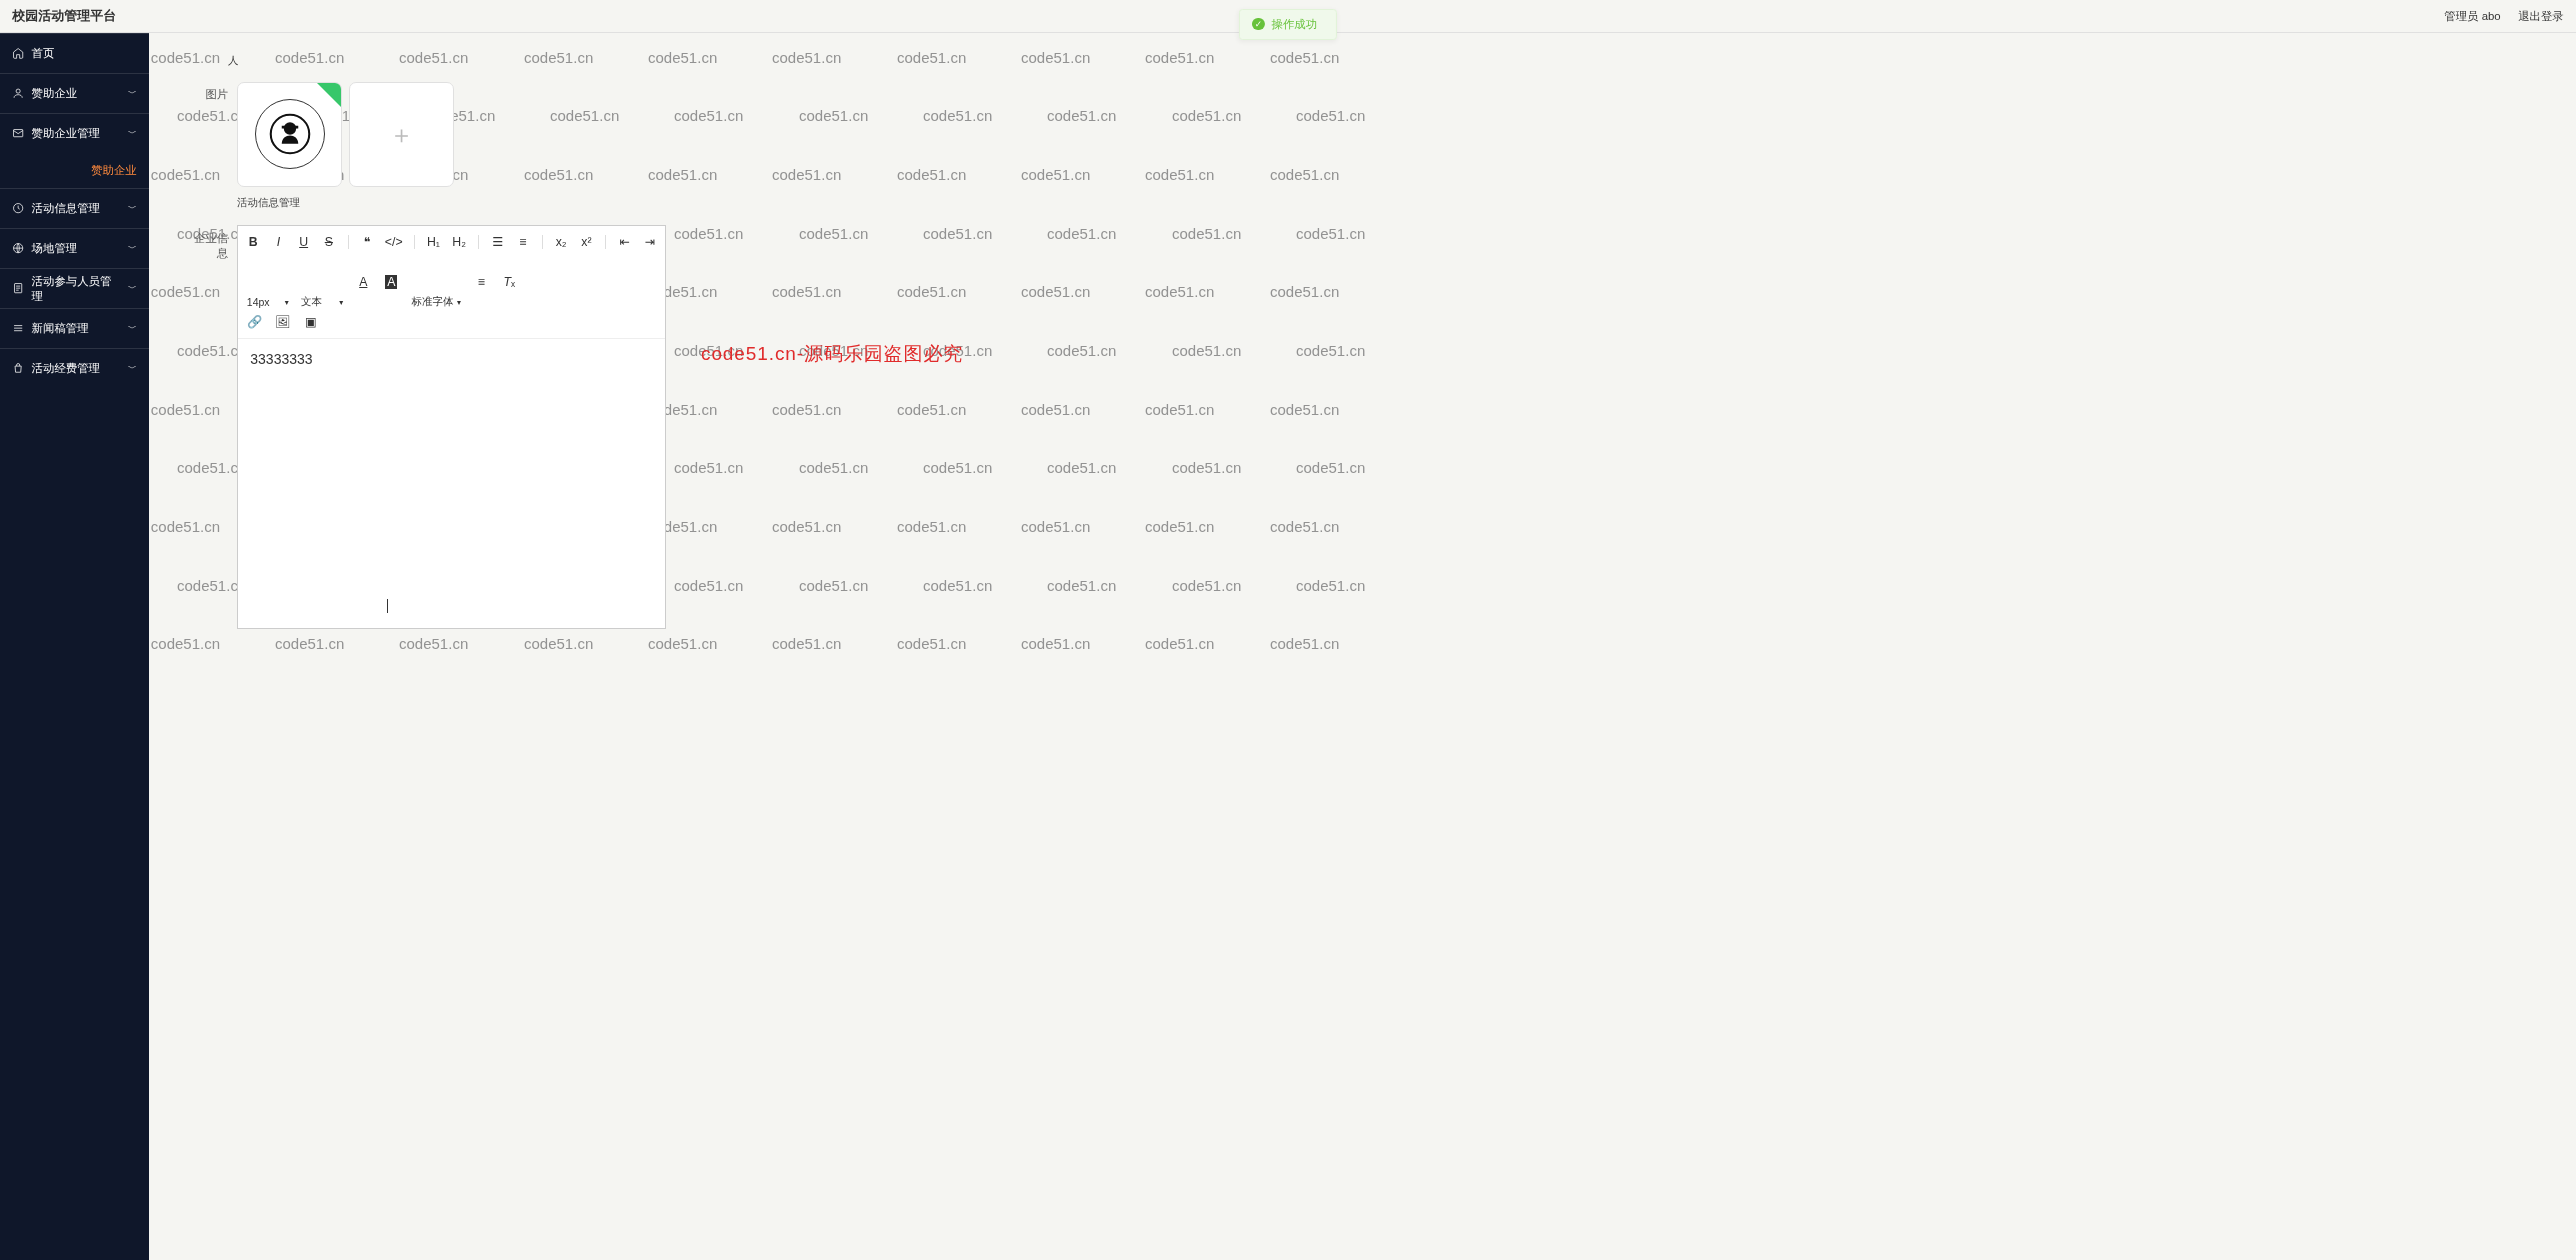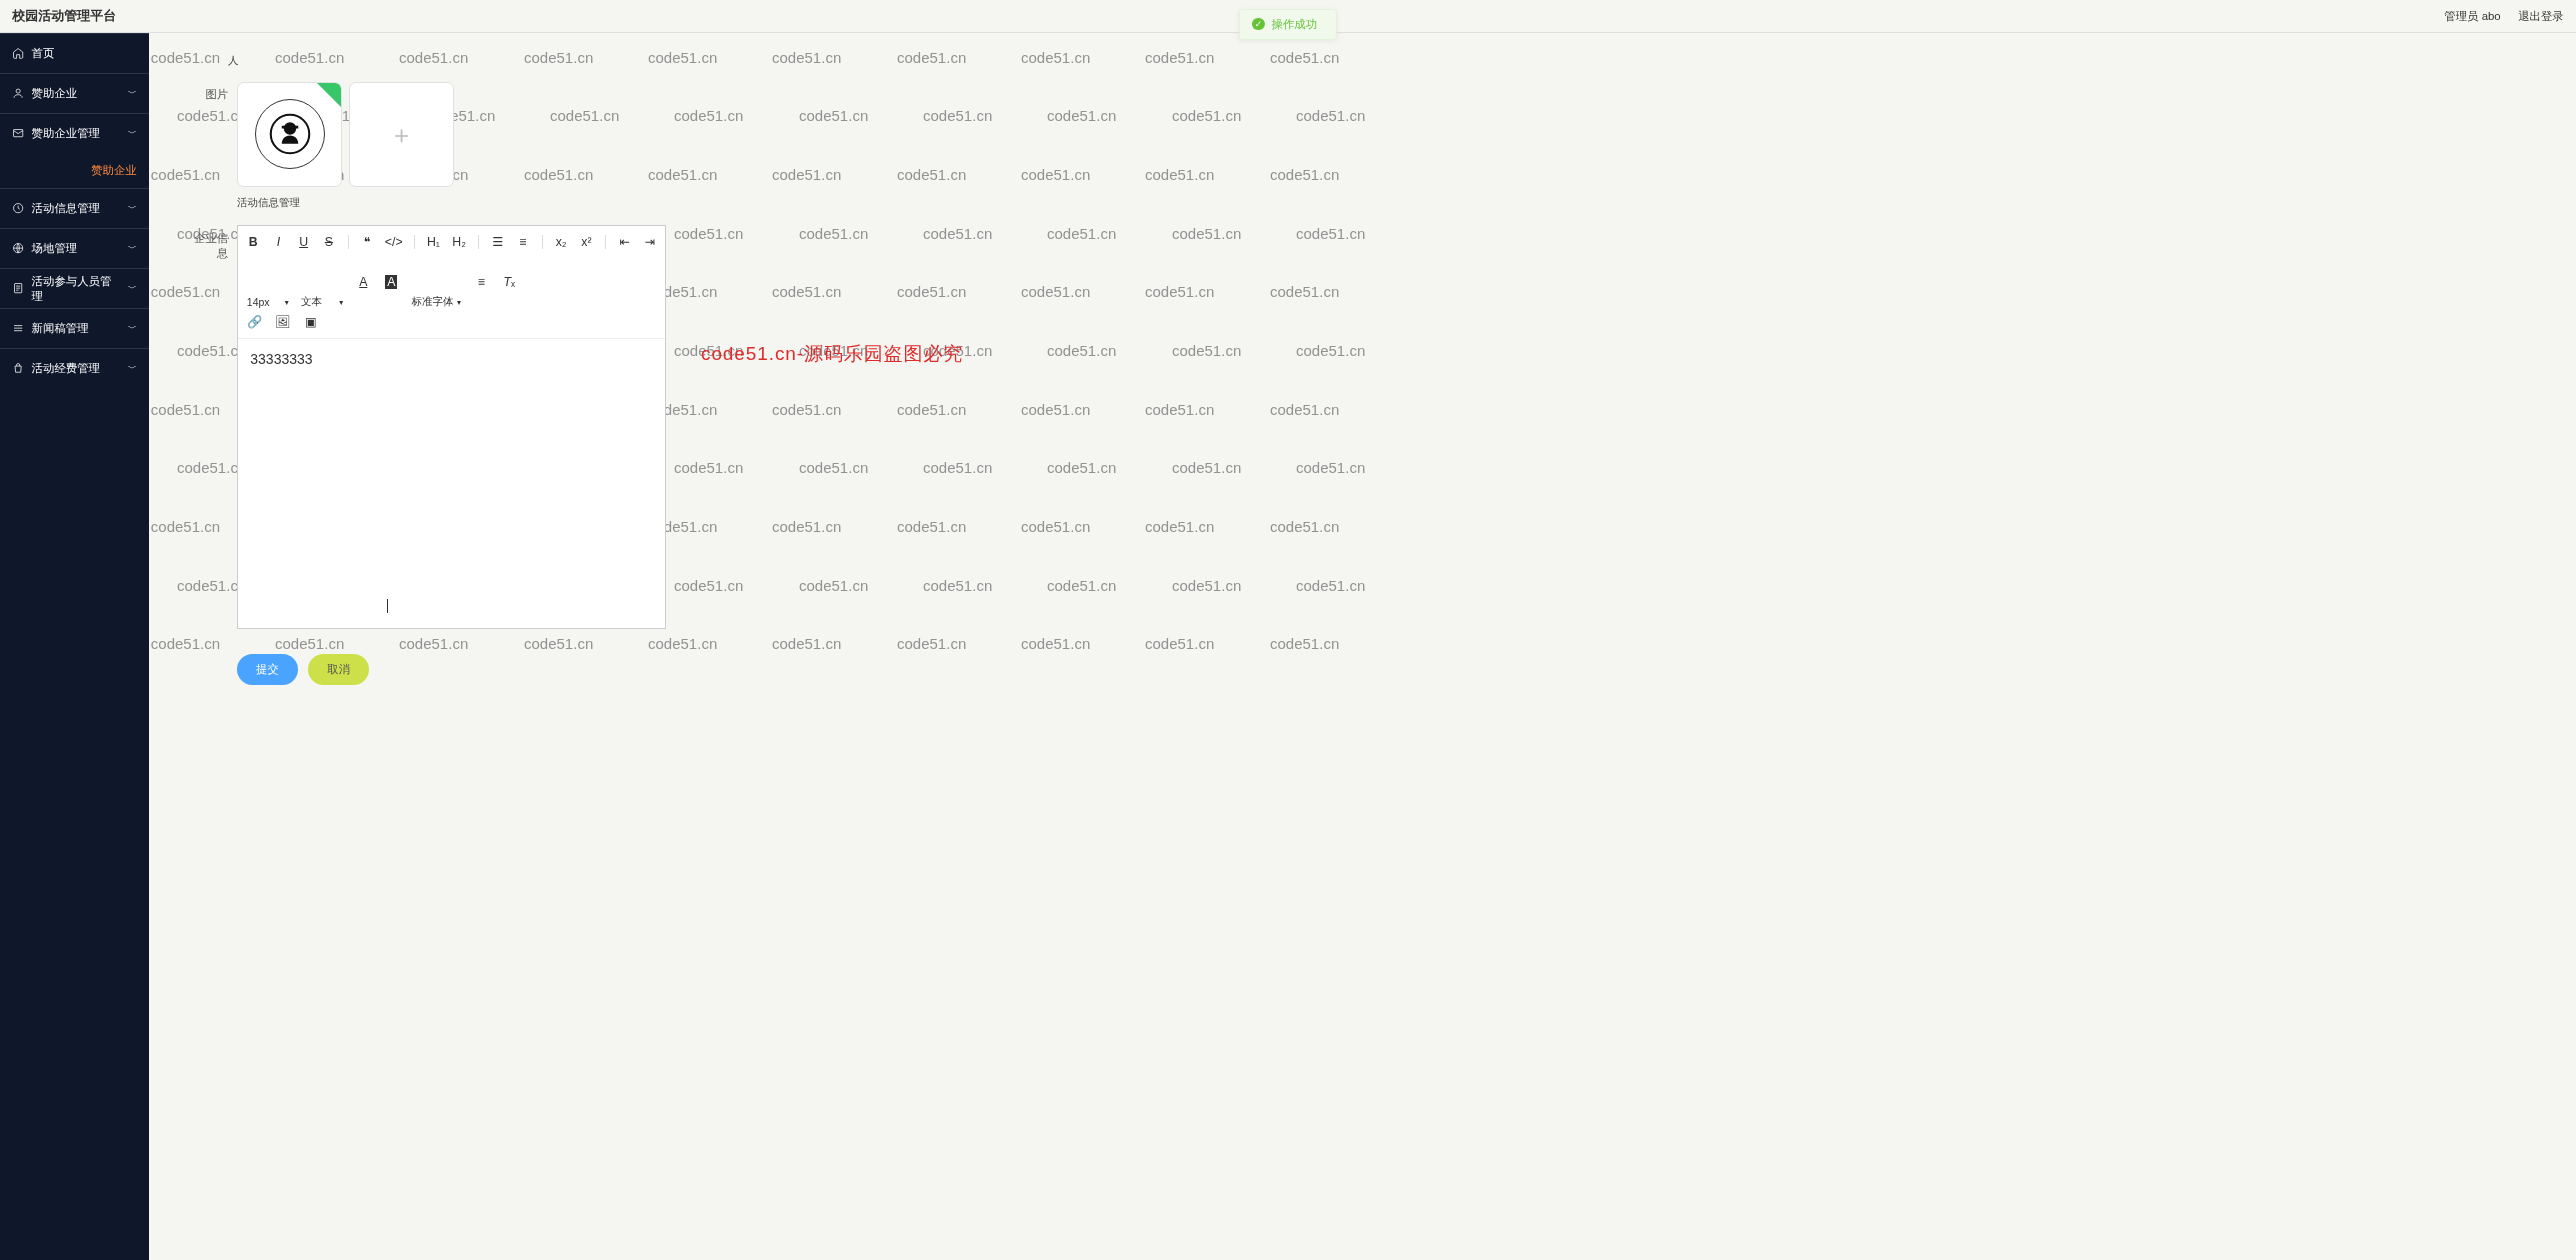--- a/index.html
+++ b/index.html
@@ -372,22 +372,18 @@
               <div class="ed-body">
                 <span>33333333</span>
                 <div style="position:absolute; left:149px; bottom:12.3px;"><span class="caret"></span></div>
               </div>
             </div>
           </div>
         </div>
 
         <div class="form-row">
           <div class="label"></div>
-          <div class="ctrl actions">
-            <button class="btn-primary">提交</button>
-            <button class="btn-cancel">取消</button>
-          </div>
         </div>
       </div>
     </div>
   </div>
 </div>
 
 
 </body></html>

